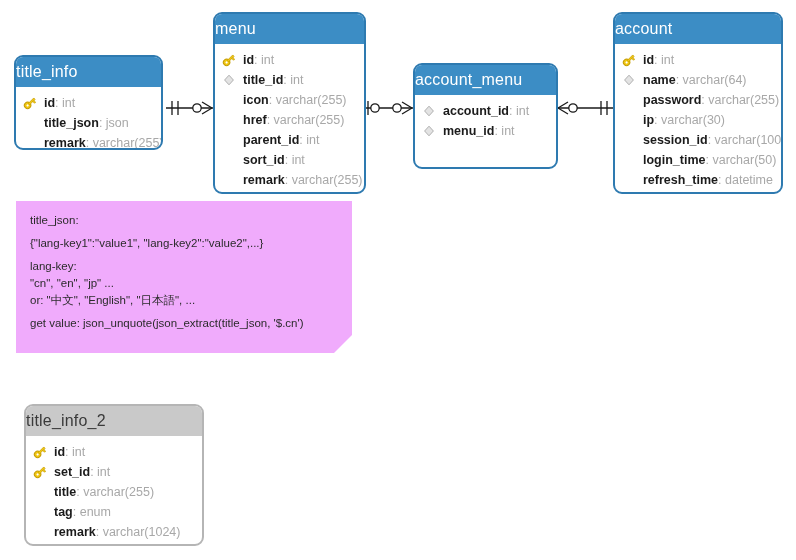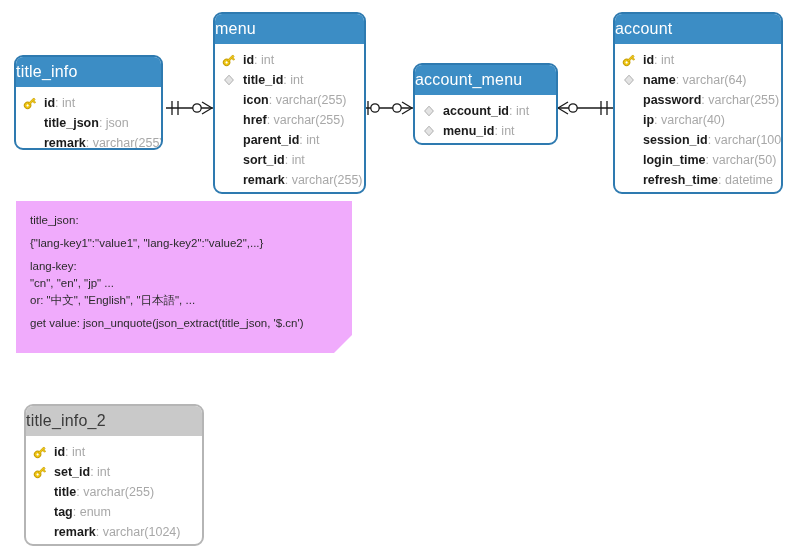--- a/index.html
+++ b/index.html
@@ -233,21 +233,21 @@
       <div class="field">
         <span class="fname">sort_id</span><span class="ftype">:&nbsp;</span><span class="ftype">int</span>
       </div>
       <div class="field">
         <span class="fname">remark</span><span class="ftype">:&nbsp;</span><span class="ftype">varchar(255)</span>
       </div>
 
     </div>
   </div>
 
-  <div class="entity" style="left:413px; top:63px; width:145px; height:82px;">
+  <div class="entity" style="left:413px; top:63px; width:145px; height:106px;">
     <div class="entity-header">account_menu</div>
     <div class="entity-body">
 
       <div class="field">
         <span class="marker">
           <svg width="16" height="16" viewBox="0 0 16 16">
             <polygon points="8,3.2 12.4,8 8,12.8 3.6,8" fill="#e3e3e3" stroke="#b0b0b0" stroke-width="1"></polygon>
           </svg>
         </span>
         <span class="fname">account_id</span><span class="ftype">:&nbsp;</span><span class="ftype">int</span>
@@ -289,21 +289,21 @@
             <polygon points="8,3.2 12.4,8 8,12.8 3.6,8" fill="#e3e3e3" stroke="#b0b0b0" stroke-width="1"></polygon>
           </svg>
         </span>
         <span class="fname">name</span><span class="ftype">:&nbsp;</span><span class="ftype">varchar(64)</span>
       </div>
 
       <div class="field">
         <span class="fname">password</span><span class="ftype">:&nbsp;</span><span class="ftype">varchar(255)</span>
       </div>
       <div class="field">
-        <span class="fname">ip</span><span class="ftype">:&nbsp;</span><span class="ftype">varchar(40)</span>
+        <span class="fname">ip</span><span class="ftype">:&nbsp;</span><span class="ftype">varchar(30)</span>
       </div>
       <div class="field">
         <span class="fname">session_id</span><span class="ftype">:&nbsp;</span><span class="ftype">varchar(100)</span>
       </div>
       <div class="field">
         <span class="fname">login_time</span><span class="ftype">:&nbsp;</span><span class="ftype">varchar(50)</span>
       </div>
       <div class="field">
         <span class="fname">refresh_time</span><span class="ftype">:&nbsp;</span><span class="ftype">datetime</span>
       </div>

